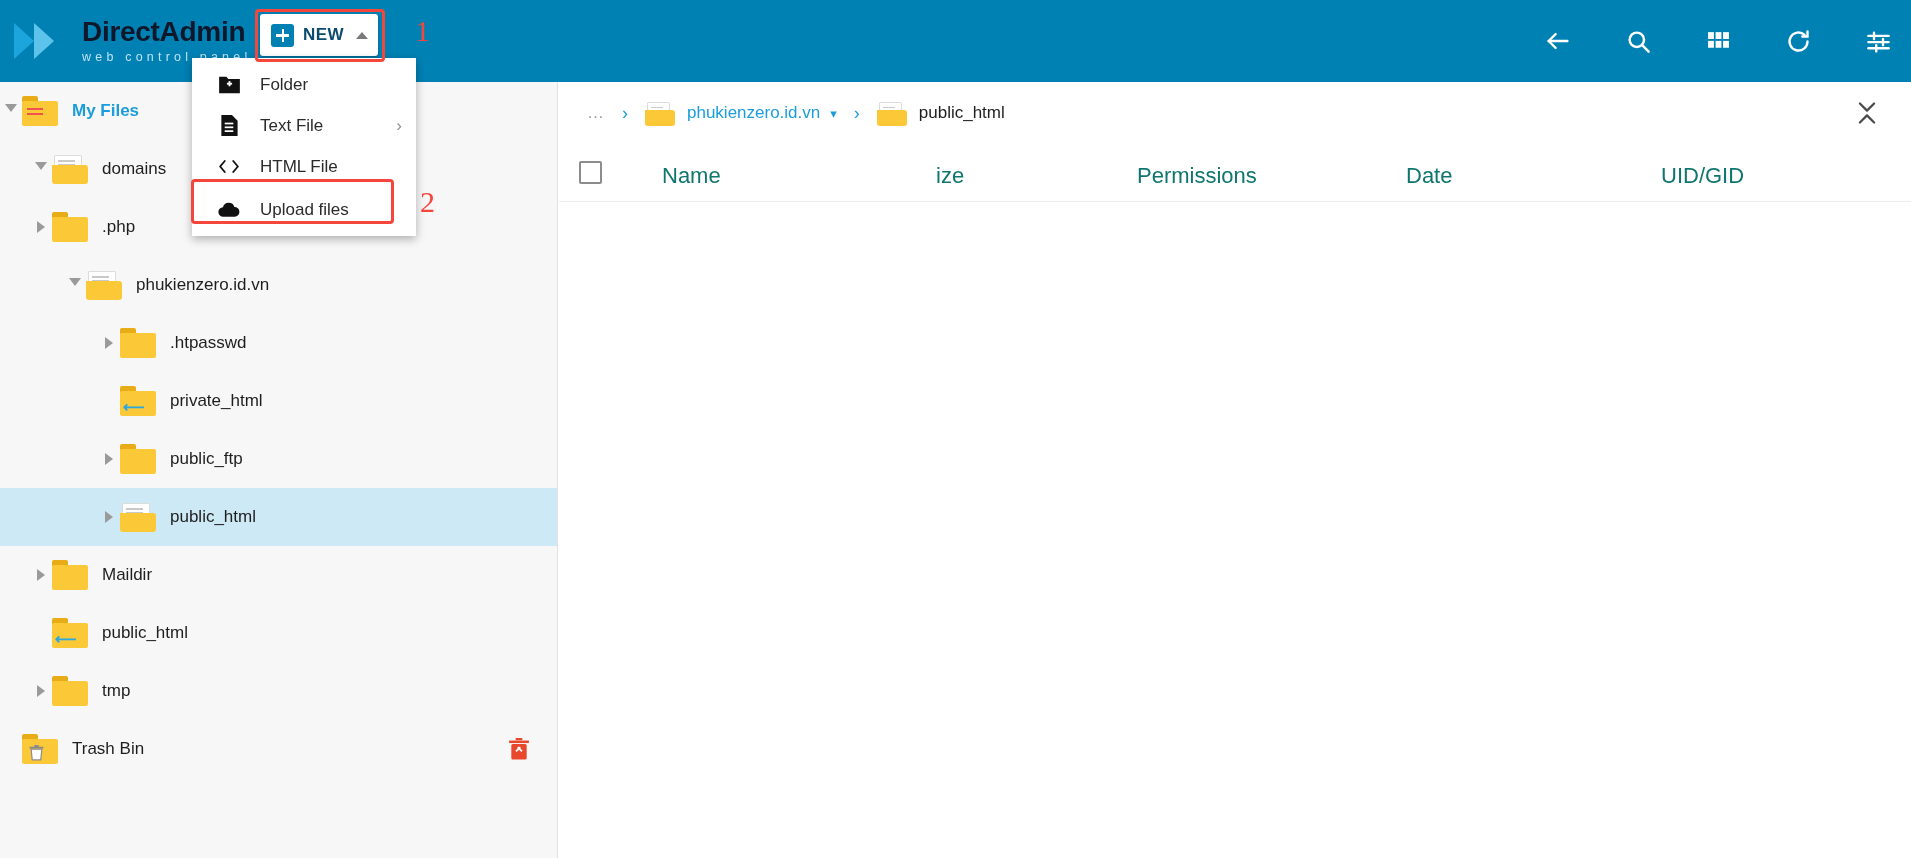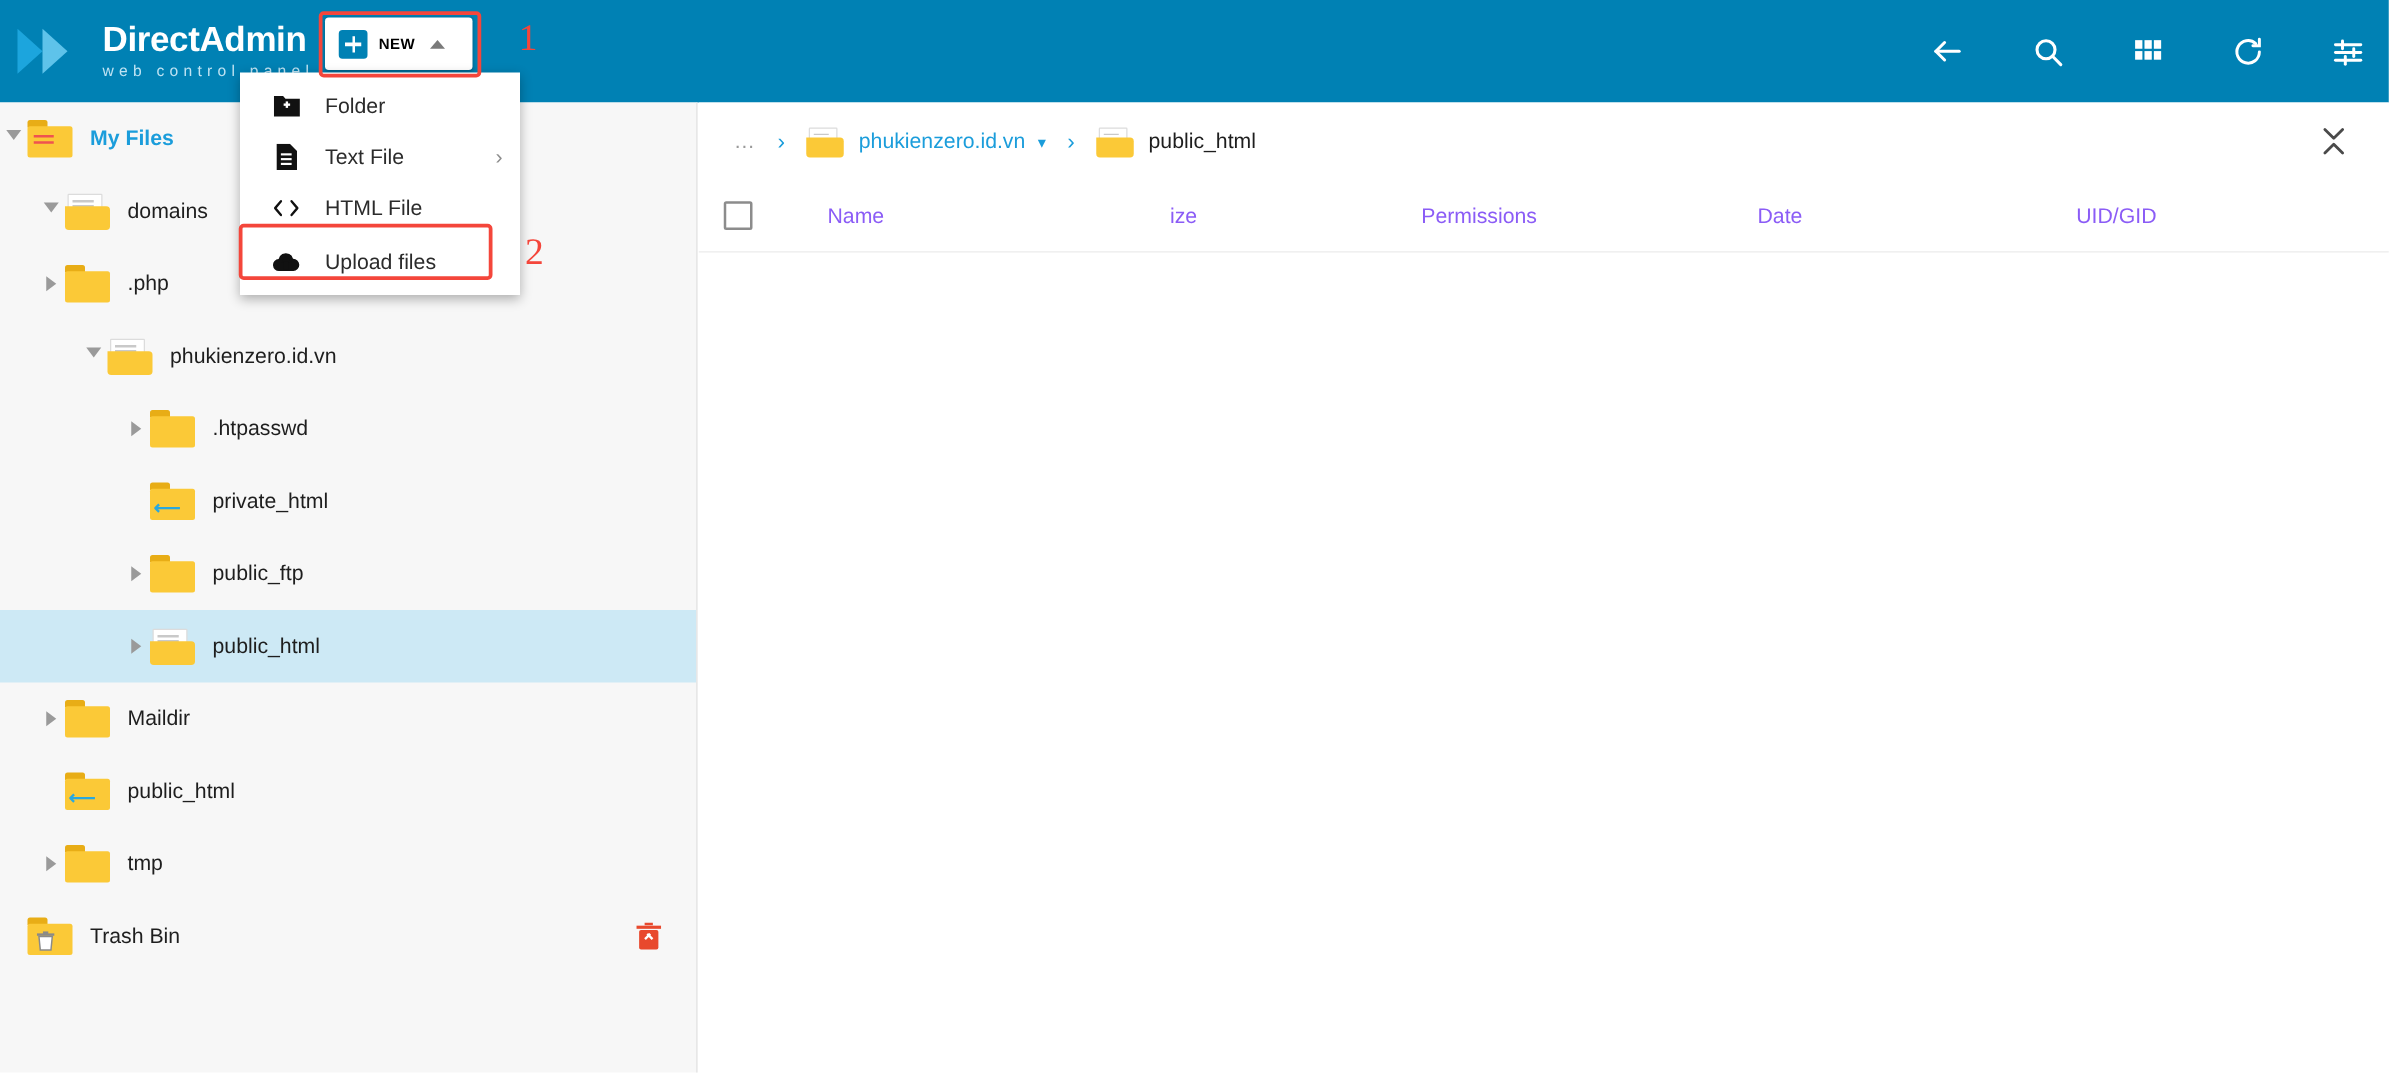--- a/index.html
+++ b/index.html
@@ -8,35 +8,35 @@
 
   
   .topbar { position:absolute; left:0; top:0; width:1911px; height:82px;
     background:#0081b4; display:flex; align-items:center; }
   .logo-mark { width:56px; height:52px; margin-left:14px; position:relative; }
   .chev { position:absolute; top:8px; width:0; height:0;
     border-top:18px solid transparent; border-bottom:18px solid transparent; }
   .chev.a { left:0;  border-left:20px solid #1ca5dd; }
   .chev.b { left:20px; border-left:20px solid #5ec3ea; }
   .logo-text { margin-left:12px; line-height:1; }
-  .logo-text .t1 { color:#ffffff; font-size:28px; font-weight:bold; letter-spacing:-0.3px; }
+  .logo-text .t1 { color:#0f172a; font-size:28px; font-weight:bold; letter-spacing:-0.3px; }
   .logo-text .t1 .thin { font-weight:bold; }
   .logo-text .t2 { color:#bfe3f3; font-size:12.5px; letter-spacing:4.2px; margin-top:5px; }
 
   
   .new-wrap { position:absolute; left:260px; top:14px; }
   .newbtn { width:118px; height:42px; background:#fff; border-radius:3px;
     display:flex; align-items:center; gap:9px; padding-left:11px;
     box-shadow:0 1px 3px rgba(0,0,0,.28); cursor:pointer; }
   .plusbox { width:23px; height:23px; background:#0081b4; border-radius:3px;
     position:relative; flex:none; }
   .plusbox:before,.plusbox:after { content:""; position:absolute; background:#fff; }
   .plusbox:before { left:5px; top:10.5px; width:13px; height:2.5px; }
   .plusbox:after  { top:5px; left:10.5px; height:13px; width:2.5px; }
-  .newlabel { color:#000000; font-size:12px; font-weight:600; letter-spacing:.4px; }
+  .newlabel { color:#0c4a6e; font-size:17px; font-weight:600; letter-spacing:.4px; }
   .caretup { width:0;height:0; border-left:6px solid transparent;
     border-right:6px solid transparent; border-bottom:7px solid #7a7a7a; margin-left:3px; }
   .annot-box { position:absolute; border:3px solid #f4463b; border-radius:4px; pointer-events:none; }
   .annot-num { position:absolute; color:#f4463b; font-size:30px; font-family:"Liberation Serif", serif; }
 
   
   .topicons { position:absolute; right:18px; top:0; height:82px;
     display:flex; align-items:center; gap:50px; }
   .ticon { width:30px;height:30px; color:#fff; cursor:pointer;
     display:flex;align-items:center;justify-content:center; }
@@ -76,21 +76,21 @@
   .crfico { width:30px;height:25px; margin-right:12px; position:relative; }
   .crcaret { margin-left:10px; color:#1b9ddb; font-size:13px; }
   .searchbox { position:absolute; right:92px; top:0; height:62px; display:flex;
     align-items:center; font-size:17px; color:#9d9d9d; cursor:text; }
   .collapse { position:absolute; right:32px; top:0; height:62px; display:flex;
     align-items:center; cursor:pointer; }
 
   .thead { height:58px; border-bottom:1px solid #ececec; position:relative; }
   .chk { position:absolute; left:20px; top:17px; width:23px; height:23px;
     border:2px solid #8c8c8c; border-radius:2px; cursor:pointer; background:#fff; }
-  .th { position:absolute; top:19px; font-size:17px; color:#8b5cf6; cursor:pointer; }
+  .th { position:absolute; top:19px; font-size:22px; color:#0f766e; cursor:pointer; }
 
   
   .f-tab { position:absolute; left:0; top:0; width:16px; height:6px;
     background:#e8ad16; border-radius:2px 2px 0 0; }
   .f-body { position:absolute; left:0; top:5px; right:0; bottom:0;
     background:#fbc937; border-radius:2px; }
   .f-open-back { position:absolute; left:2px; top:1px; width:78%; height:70%;
     background:#fff; border:1px solid #dcdcdc; border-radius:1px; }
   .f-open-back:before { content:""; position:absolute; left:3px; top:4px; right:6px;
     height:1.5px; background:#c9c9c9; box-shadow:0 4px 0 #c9c9c9, 0 8px 0 #c9c9c9; }

